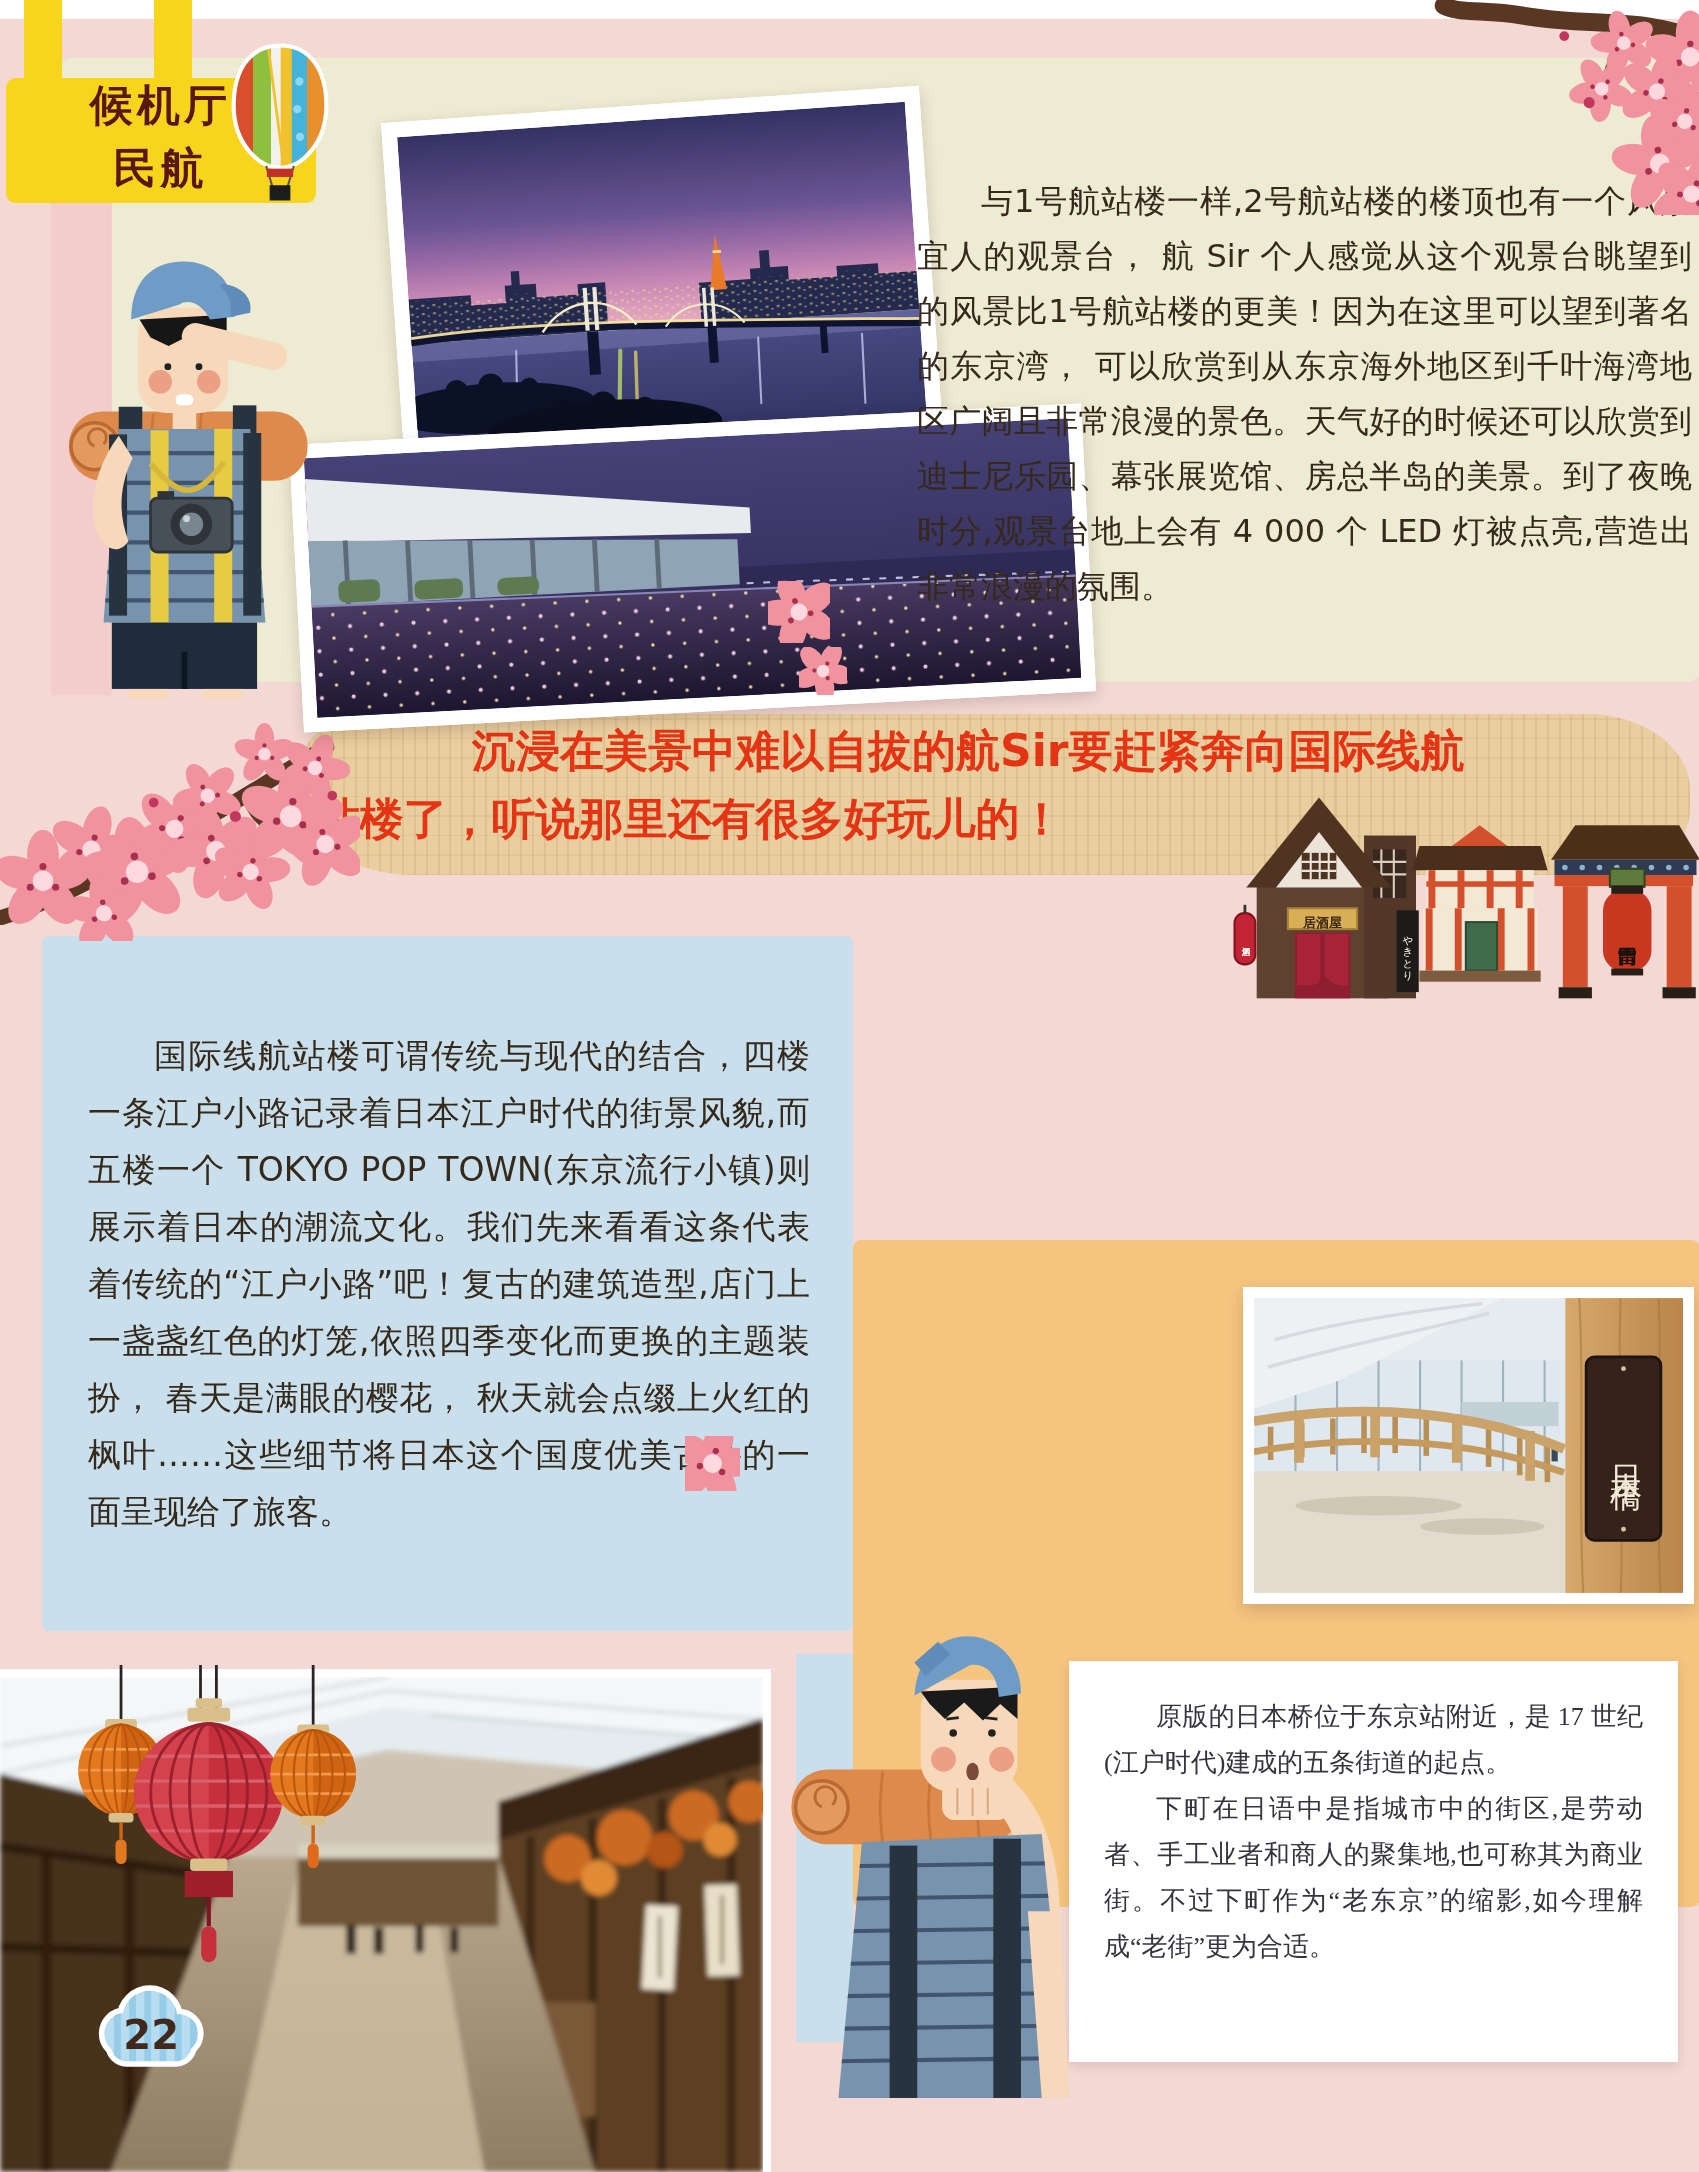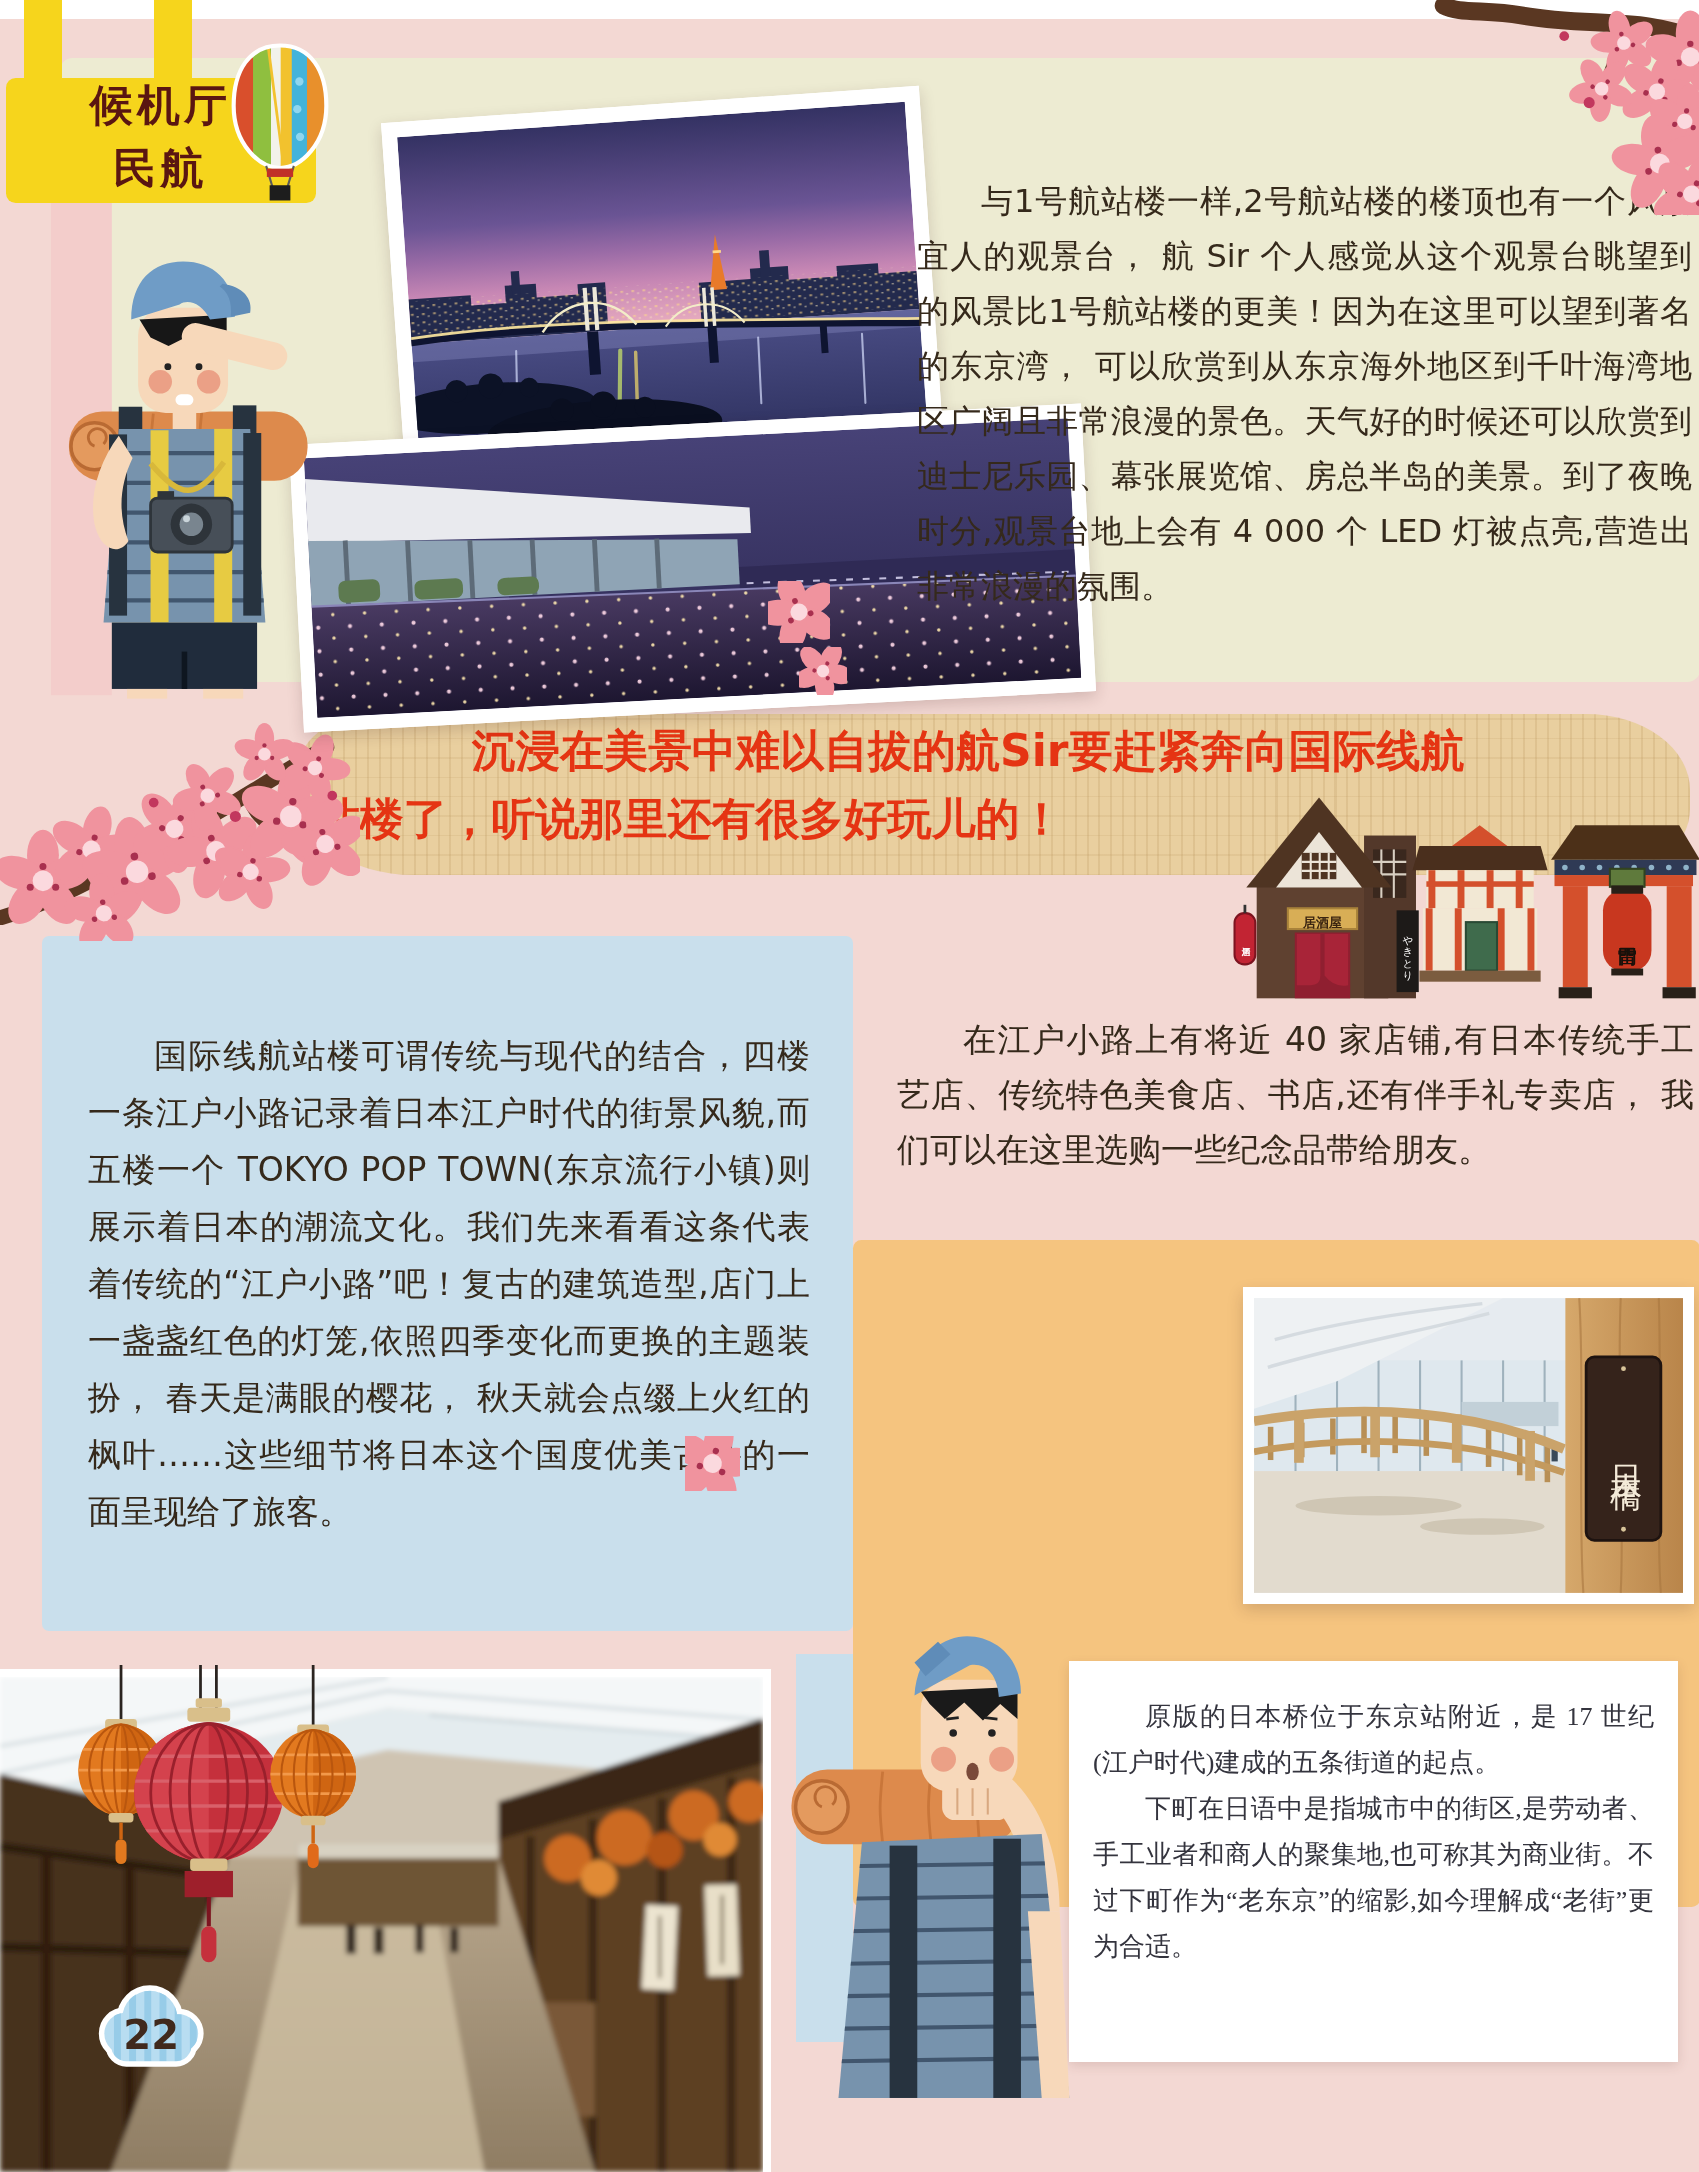--- a/index.html
+++ b/index.html
@@ -378,23 +378,20 @@
 
   <div class="abs blue-box" style="left:42px;top:936px;width:811px;height:695px">
     <div class="hand" style="padding:91px 43px 0 46px;font-size:33px;line-height:57px">
       <p>国际线航站楼可谓传统与现代的结合，四楼一条江户小路记录着日本江户时代的街景风貌,而五楼一个 TOKYO POP TOWN(东京流行小镇)则展示着日本的潮流文化。我们先来看看这条代表着传统的“江户小路”吧！复古的建筑造型,店门上一盏盏红色的灯笼,依照四季变化而更换的主题装扮， 春天是满眼的樱花， 秋天就会点缀上火红的枫叶……这些细节将日本这个国度优美古朴的一面呈现给了旅客。</p>
     </div>
   </div>
   <svg class="abs" style="left:685px;top:1436px;z-index:3" width="55" height="55" viewBox="-40 -40 80 80">
     <use href="#flower5" transform="scale(2.1) rotate(15)"></use>
   </svg>
 
-  <div class="abs hand" style="left:897px;top:1012px;width:797px;font-size:33px;line-height:55px">
-    <p>在江户小路上有将近 40 家店铺,有日本传统手工艺店、传统特色美食店、书店,还有伴手礼专卖店， 我们可以在这里选购一些纪念品带给朋友。</p>
-  </div>
 
   <svg class="abs" style="left:768px;top:581px;z-index:6" width="62" height="62" viewBox="-45 -45 90 90">
     <use href="#flower5" transform="scale(1.9) rotate(-20)"></use>
   </svg>
   <svg class="abs" style="left:799px;top:647px;z-index:6" width="48" height="48" viewBox="-35 -35 70 70">
     <use href="#flower5" transform="scale(1.4) rotate(30)"></use>
   </svg>
 
   <div class="abs" style="left:796px;top:1654px;width:57px;height:388px;background:#c9dfec"></div>
 
@@ -635,21 +632,21 @@
       <rect x="36" y="10" width="10" height="130"></rect>
         <rect x="58" y="10" width="10" height="130"></rect>
       <rect x="80" y="10" width="10" height="130"></rect>
         <rect x="102" y="10" width="10" height="130"></rect>
       <rect x="124" y="10" width="10" height="130"></rect>
         <rect x="146" y="10" width="10" height="130"></rect>
     </g>
     <text x="90" y="104" text-anchor="middle" font-size="58" font-weight="bold" fill="#40291c">22</text>
   </svg>
 
-  <div class="abs card" style="left:1069px;top:1661px;width:609px;height:401px;box-sizing:border-box;padding:33px 24px 0;z-index:5">
+  <div class="abs card" style="left:1069px;top:1661px;width:609px;height:401px;box-sizing:border-box;padding:33px 35px 0;z-index:5">
     <div class="serif" style="font-size:26px;line-height:46px">
       <p>原版的日本桥位于东京站附近，是 17 世纪(江户时代)建成的五条街道的起点。</p>
       <p>下町在日语中是指城市中的街区,是劳动者、手工业者和商人的聚集地,也可称其为商业街。不过下町作为“老东京”的缩影,如今理解成“老街”更为合适。</p>
     </div>
   </div>
 
   <svg class="abs" style="left:779px;top:1614px;z-index:7" width="318" height="484" viewBox="0 0 460 700">
     <rect x="18" y="225" width="330" height="108" rx="52" fill="#dd8a4c"></rect>
     <circle cx="62" cy="279" r="38" fill="#e49a5e" stroke="#b96a33" stroke-width="5"></circle>
     <path d="M62,279 a15,15 0 1,1 15,-3" stroke="#b96a33" stroke-width="4" fill="none"></path>

